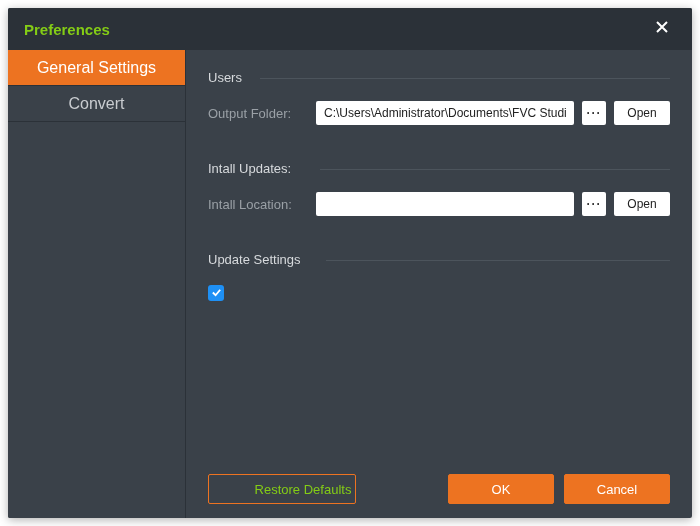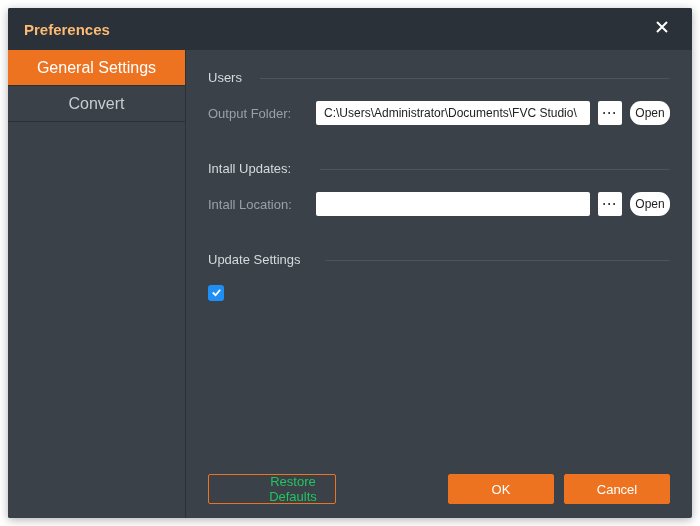--- a/index.html
+++ b/index.html
@@ -24,21 +24,21 @@
     }
     .titlebar {
       height: 42px;
       background: #2b3138;
       display: flex;
       align-items: center;
       padding: 0 16px;
       justify-content: space-between;
     }
     .titlebar-title {
-      color: #fdba74;
+      color: #84cc16;
       font-size: 15px;
       font-weight: 600;
     }
     .close-btn {
       width: 28px;
       height: 28px;
       display: flex;
       align-items: center;
       justify-content: center;
       cursor: pointer;
@@ -126,24 +126,24 @@
       display: flex;
       align-items: center;
       justify-content: center;
       color: #333;
       font-size: 12px;
       font-weight: bold;
       letter-spacing: 1px;
     }
     .open-btn {
       height: 24px;
-      width: 40px;
+      width: 56px;
       background: #fff;
       border: none;
-      border-radius: 11px;
+      border-radius: 2px;
       cursor: pointer;
       font-size: 12px;
       color: #222;
     }
     .checkbox-row {
       display: flex;
       align-items: center;
       gap: 8px;
       margin: 12px 0 0 0;
     }
@@ -172,24 +172,24 @@
     .btn {
       height: 30px;
       border-radius: 2px;
       font-size: 13px;
       cursor: pointer;
       display: flex;
       align-items: center;
       justify-content: center;
     }
     .btn-restore {
-      width: 128px;
+      width: 148px;
       border: 1px solid #ed7321;
       background: transparent;
-      color: #22c55e;
+      color: #84cc16;
       padding-left: 42px;
     }
     .btn-primary {
       width: 106px;
       background: #ed7321;
       border: 1px solid #ed7321;
       color: #fff;
     }
   </style>
 </head>

